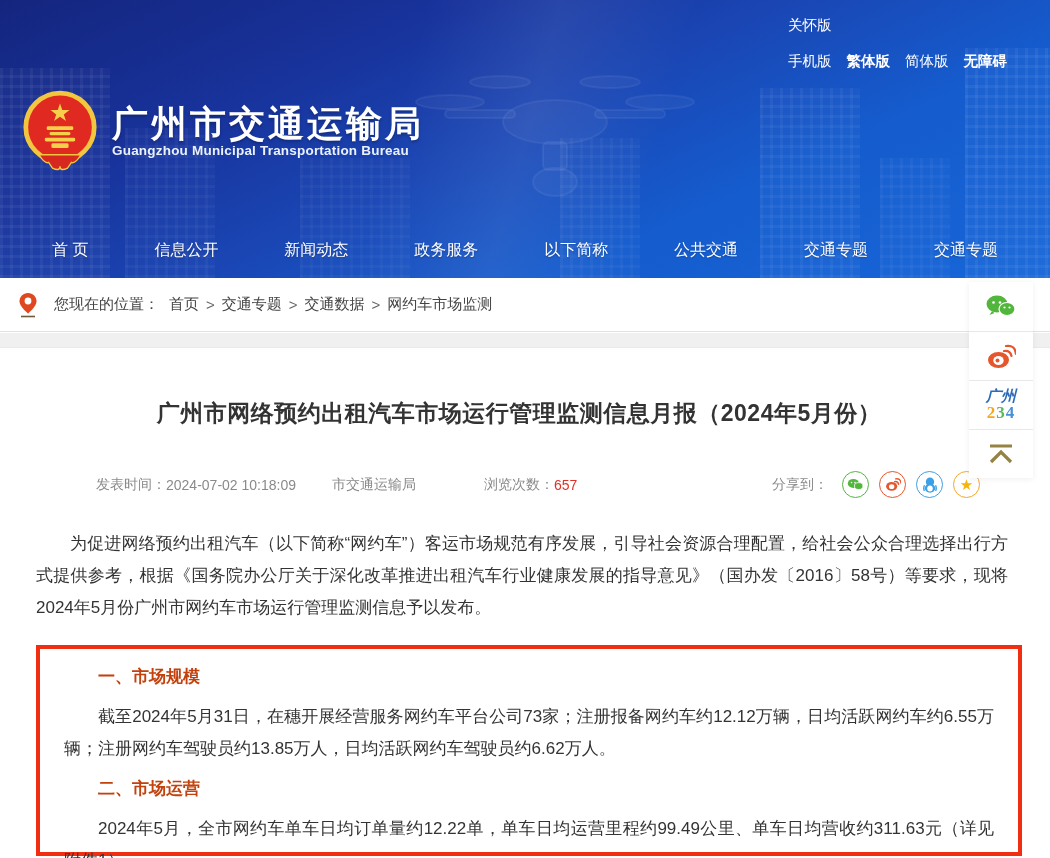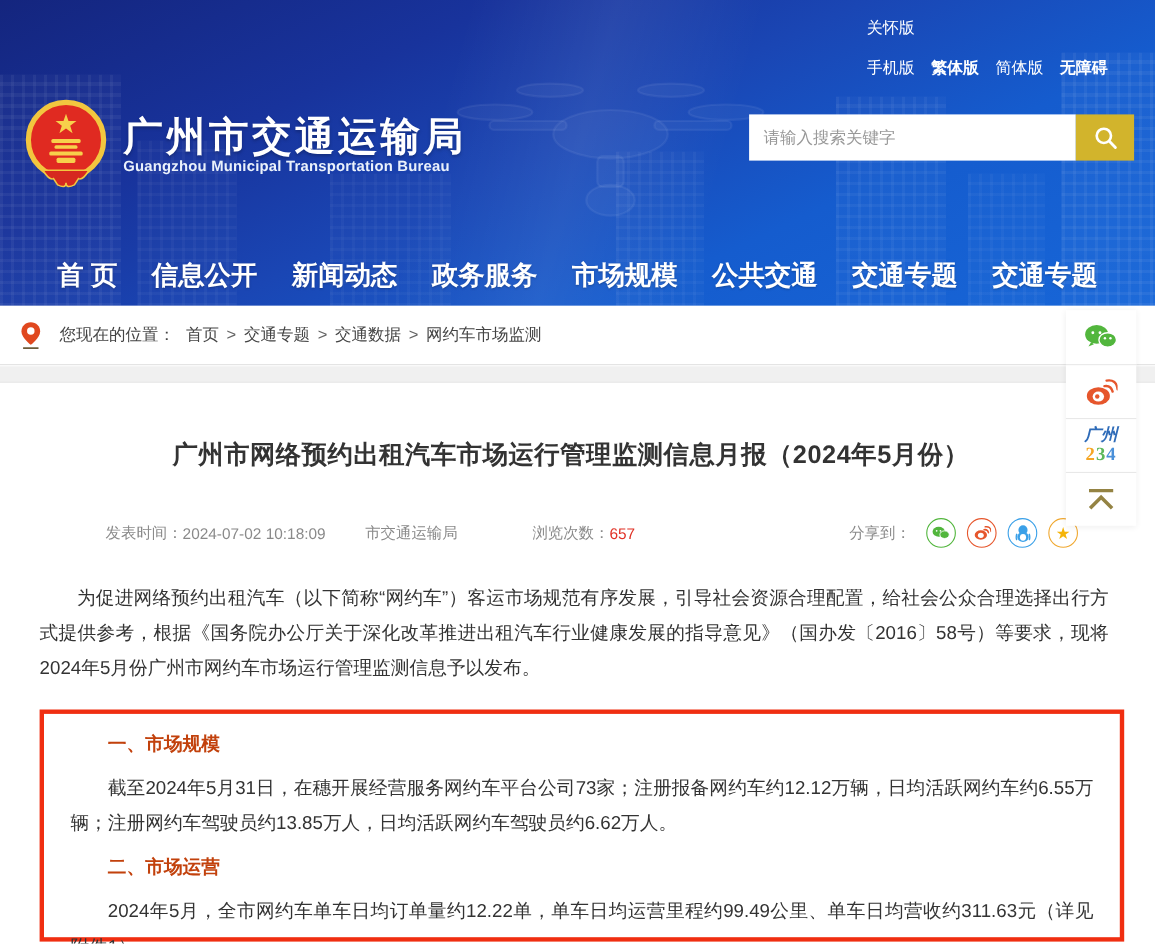--- a/index.html
+++ b/index.html
@@ -42,21 +42,21 @@
 
   .search { position:absolute; left:681px; top:104px; width:350px; height:42px; display:flex; z-index:3; }
   .search input { flex:1; border:none; outline:none; padding:0 13px; font-size:15px; color:#333;
                   font-family:inherit; background:#fff; }
   .search input::placeholder { color:#999; }
   .search-btn { width:53px; height:42px; border:none; background:#d2b42c; cursor:pointer;
                 display:flex; align-items:center; justify-content:center; }
 
   .nav { position:absolute; left:0; top:222px; width:1050px; height:56px; display:flex;
          align-items:center; justify-content:space-between; padding:0 52px; z-index:2; }
-  .nav-item { color:#fff; font-size:24px; font-weight:bold; cursor:pointer; white-space:nowrap;
+  .nav-item { color:#fff; font-size:16px; font-weight:normal; cursor:pointer; white-space:nowrap;
               text-shadow:0 1px 2px rgba(0,0,0,.25); }
 
   
   .breadcrumb-row { position:absolute; top:278px; left:0; width:1050px; height:54px; background:#fff;
                     display:flex; align-items:center; padding-left:18px; font-size:15px; color:#444;
                     border-bottom:1px solid #e2e2e2; }
   .pin { margin-right:16px; }
   .crumb { color:#444; cursor:pointer; }
   .crumb-sep { margin:0 7px; color:#666; }
   .gray-band { position:absolute; top:333px; left:0; width:1050px; height:15px; background:#f0f0f0;
@@ -153,36 +153,27 @@
         <rect x="29" y="44" width="22" height="3.5" rx="1.5" fill="#f7d04b"></rect>
         <rect x="24" y="50" width="32" height="4" rx="1.5" fill="#f7d04b"></rect>
         <rect x="31" y="56" width="18" height="5" rx="1.5" fill="#f7d04b"></rect>
       </svg>
       <div>
         <div class="site-title">广州市交通运输局</div>
         <div class="site-sub">Guangzhou Municipal Transportation Bureau</div>
       </div>
     </div>
 
-    <div class="search">
-      <input type="text" placeholder="请输入搜索关键字" style="">
-      <button class="search-btn">
-        <svg width="24" height="24" viewBox="0 0 24 24">
-          <circle cx="10.5" cy="10.5" r="6.5" fill="none" stroke="#fff" stroke-width="2.4"></circle>
-          <line x1="15.5" y1="15.5" x2="21" y2="21" stroke="#fff" stroke-width="2.6" stroke-linecap="round"></line>
-        </svg>
-      </button>
-    </div>
 
     <div class="nav">
       <span class="nav-item">首 页</span>
       <span class="nav-item">信息公开</span>
       <span class="nav-item">新闻动态</span>
       <span class="nav-item">政务服务</span>
-      <span class="nav-item">市场规模</span>
+      <span class="nav-item">以下简称</span>
       <span class="nav-item">公共交通</span>
       <span class="nav-item">交通专题</span>
       <span class="nav-item">交通专题</span>
     </div>
   </div>
 
   <div class="breadcrumb-row">
     <svg class="pin" width="20" height="26" viewBox="0 0 20 26">
       <path d="M10 1 C5 1 1.5 4.8 1.5 9.3 C1.5 15 10 21.5 10 21.5 C10 21.5 18.5 15 18.5 9.3 C18.5 4.8 15 1 10 1 Z" fill="#e0481f"></path>
       <circle cx="10" cy="9" r="3.4" fill="#fff"></circle>

